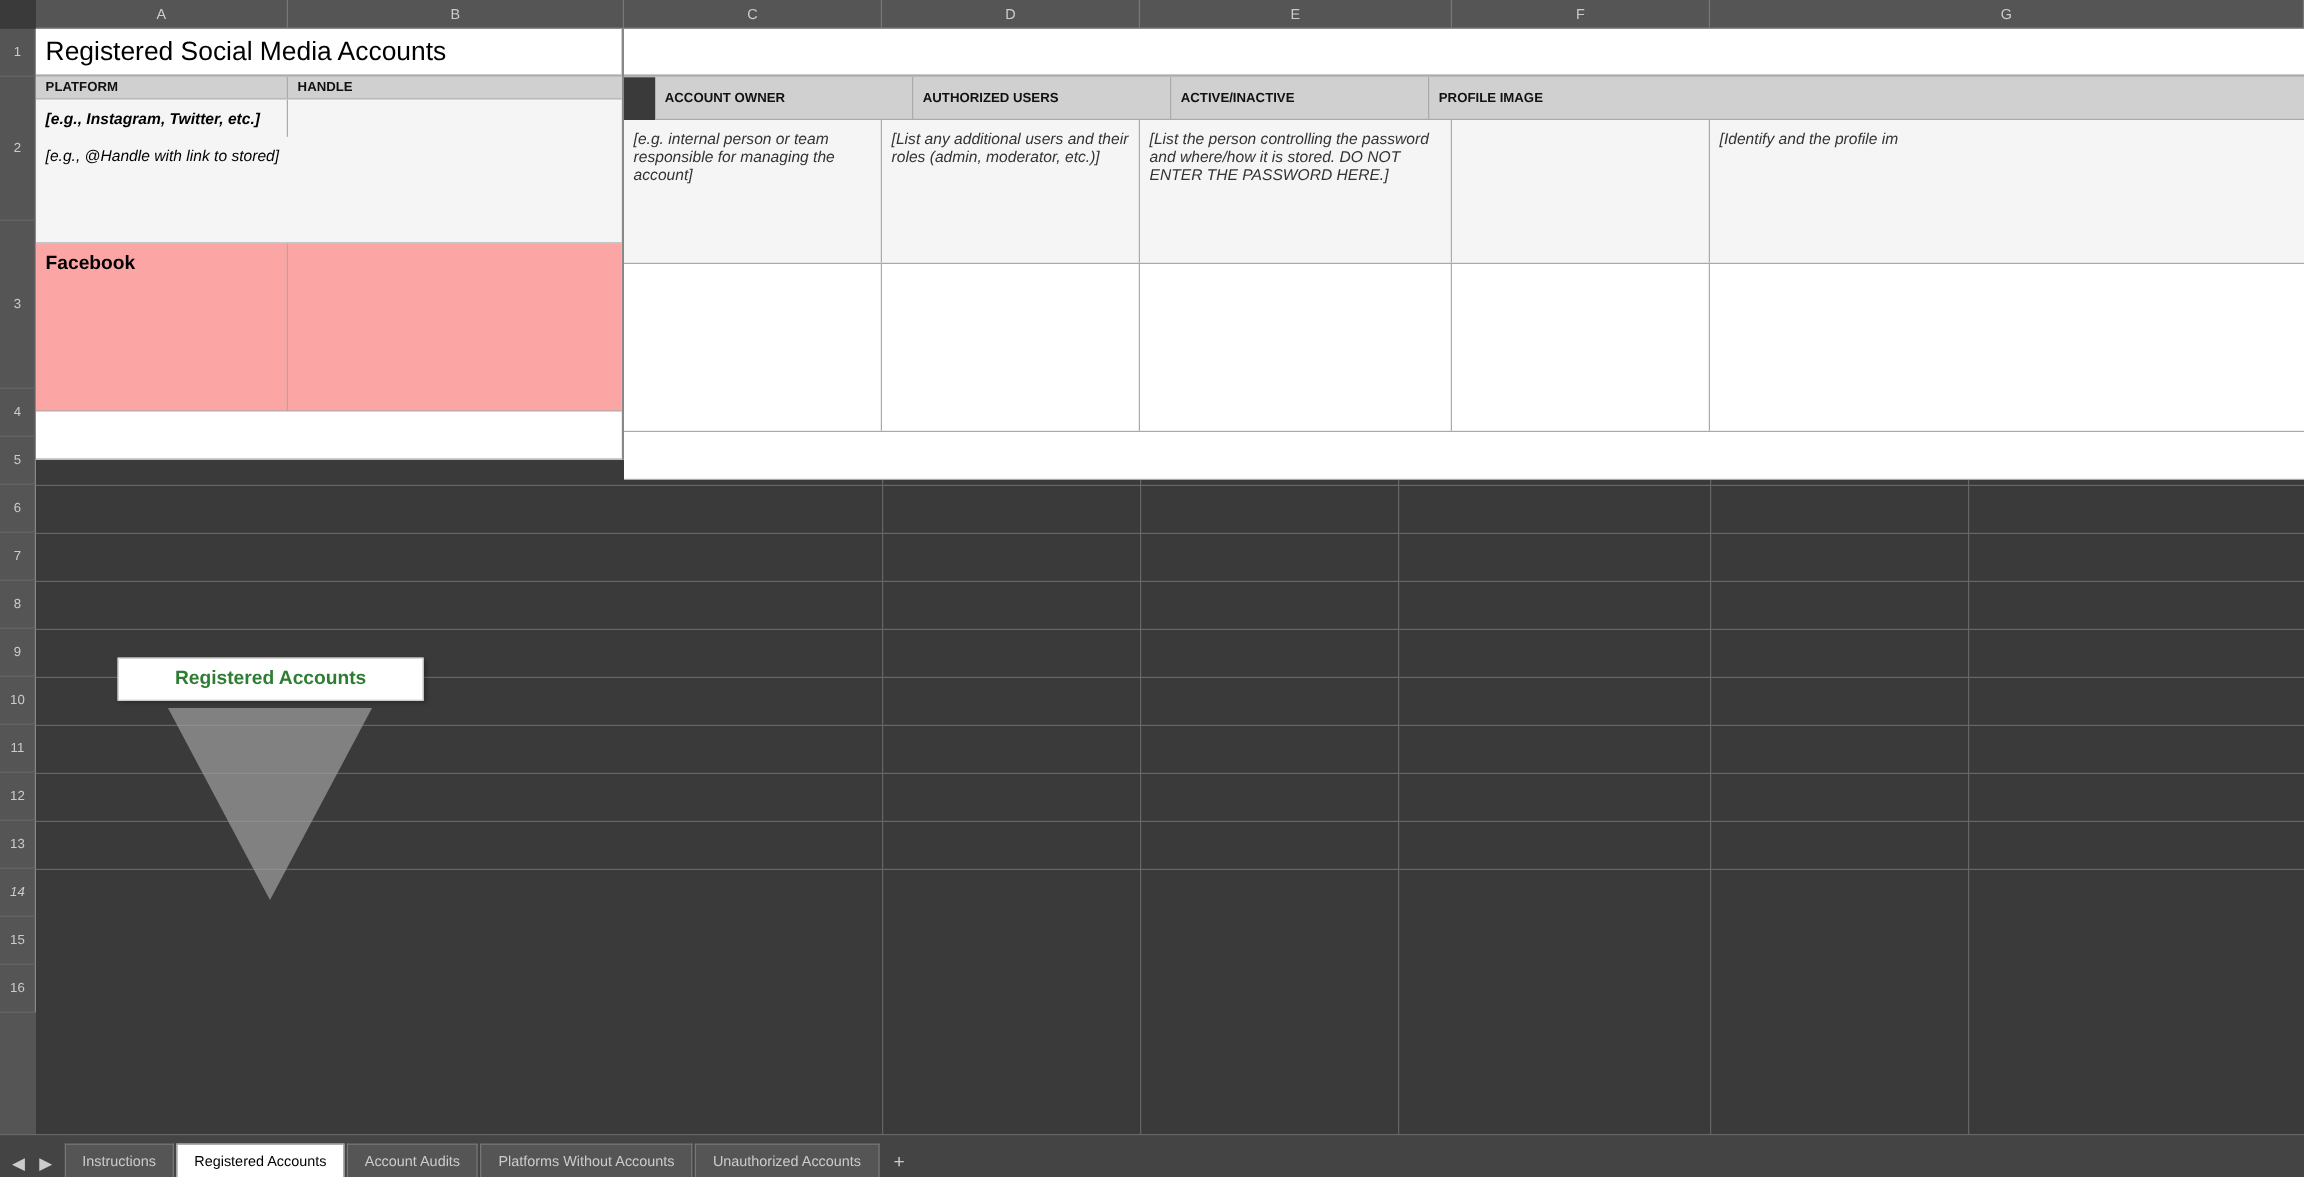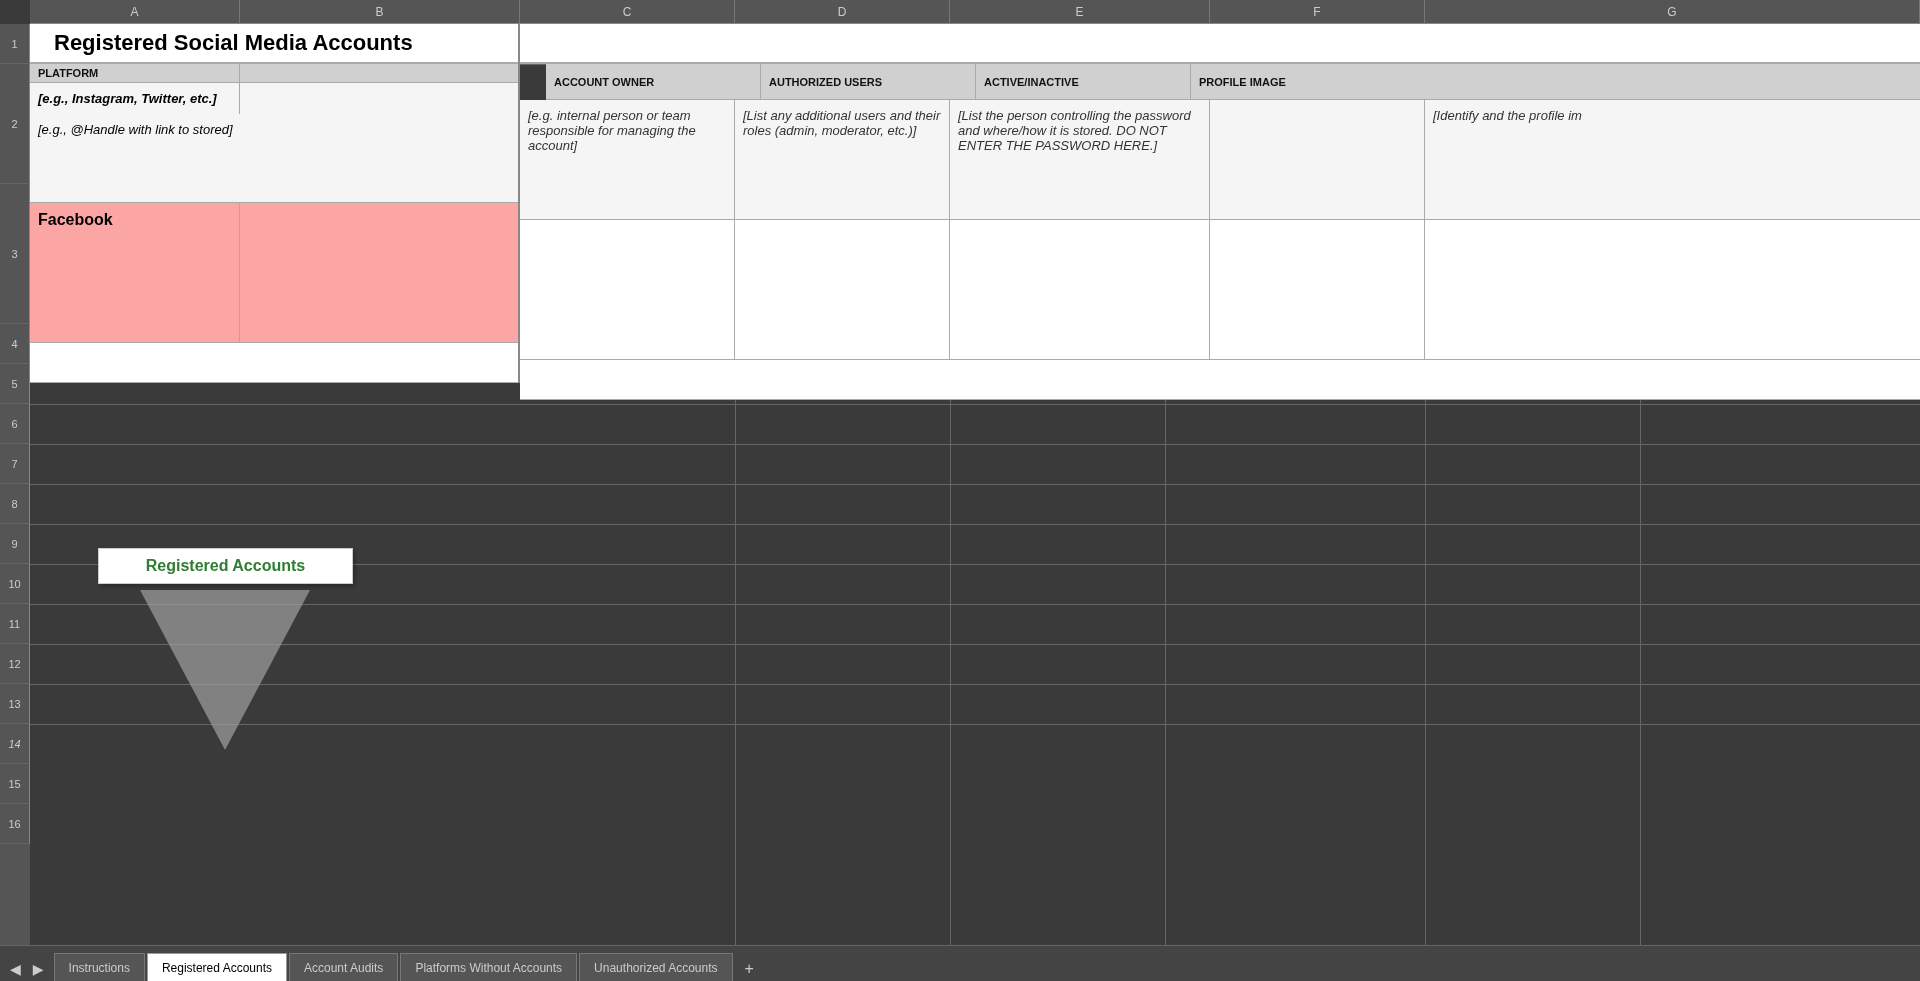--- a/index.html
+++ b/index.html
@@ -193,25 +193,26 @@
       <div style="position:absolute; top:0; left:705px; bottom:0; width:1px; background:#666;"></div>
       <div style="position:absolute; top:0; left:920px; bottom:0; width:1px; background:#666;"></div>
       <div style="position:absolute; top:0; left:1135px; bottom:0; width:1px; background:#666;"></div>
       <div style="position:absolute; top:0; left:1395px; bottom:0; width:1px; background:#666;"></div>
       <div style="position:absolute; top:0; left:1610px; bottom:0; width:1px; background:#666;"></div>
     </div>
 
     <div style="position:absolute; top:0; left:0; width:490px; background:white; border-right:2px solid #888;">
 
       <div style="height:40px; border-bottom:2px solid #aaa; display:flex; align-items:center; padding:0 8px;">
-        <span style="font-size:22px; font-weight:bold; color:#000;margin-left:16px;">Registered Social Media Accounts</span>
+        <span style="font-size:22px; font-weight:normal; color:#000;">Registered Social Media Accounts</span>
       </div>
 
       <div style="height:19px; display:flex; background:#d0d0d0; border-bottom:1px solid #aaa;">
         <div style="width:210px; border-right:1px solid #aaa; display:flex; align-items:center; padding:0 8px; font-size:11px; font-weight:bold; color:#111;">PLATFORM</div>
+        <div style="flex:1; display:flex; align-items:center; padding:0 8px; font-size:11px; font-weight:bold; color:#111;">HANDLE</div>
       </div>
 
       <div style="min-height:120px; display:flex; border-bottom:1px solid #aaa; background:#f5f5f5;flex-direction:column;">
         <div style="width:210px; border-right:1px solid #aaa; padding:8px; font-size:13px; font-weight:bold; font-style:italic; color:#000;">[e.g., Instagram, Twitter, etc.]</div>
         <div style="flex:1; padding:8px; font-size:13px; font-style:italic; color:#000;">[e.g., @Handle with link to stored]</div>
       </div>
 
       <div style="min-height:140px; display:flex; border-bottom:1px solid #aaa; background:#fca5a5;">
         <div style="width:210px; border-right:1px solid #aaa; padding:8px; font-size:16px; font-weight:bold; color:#000;">Facebook</div>
       </div>

